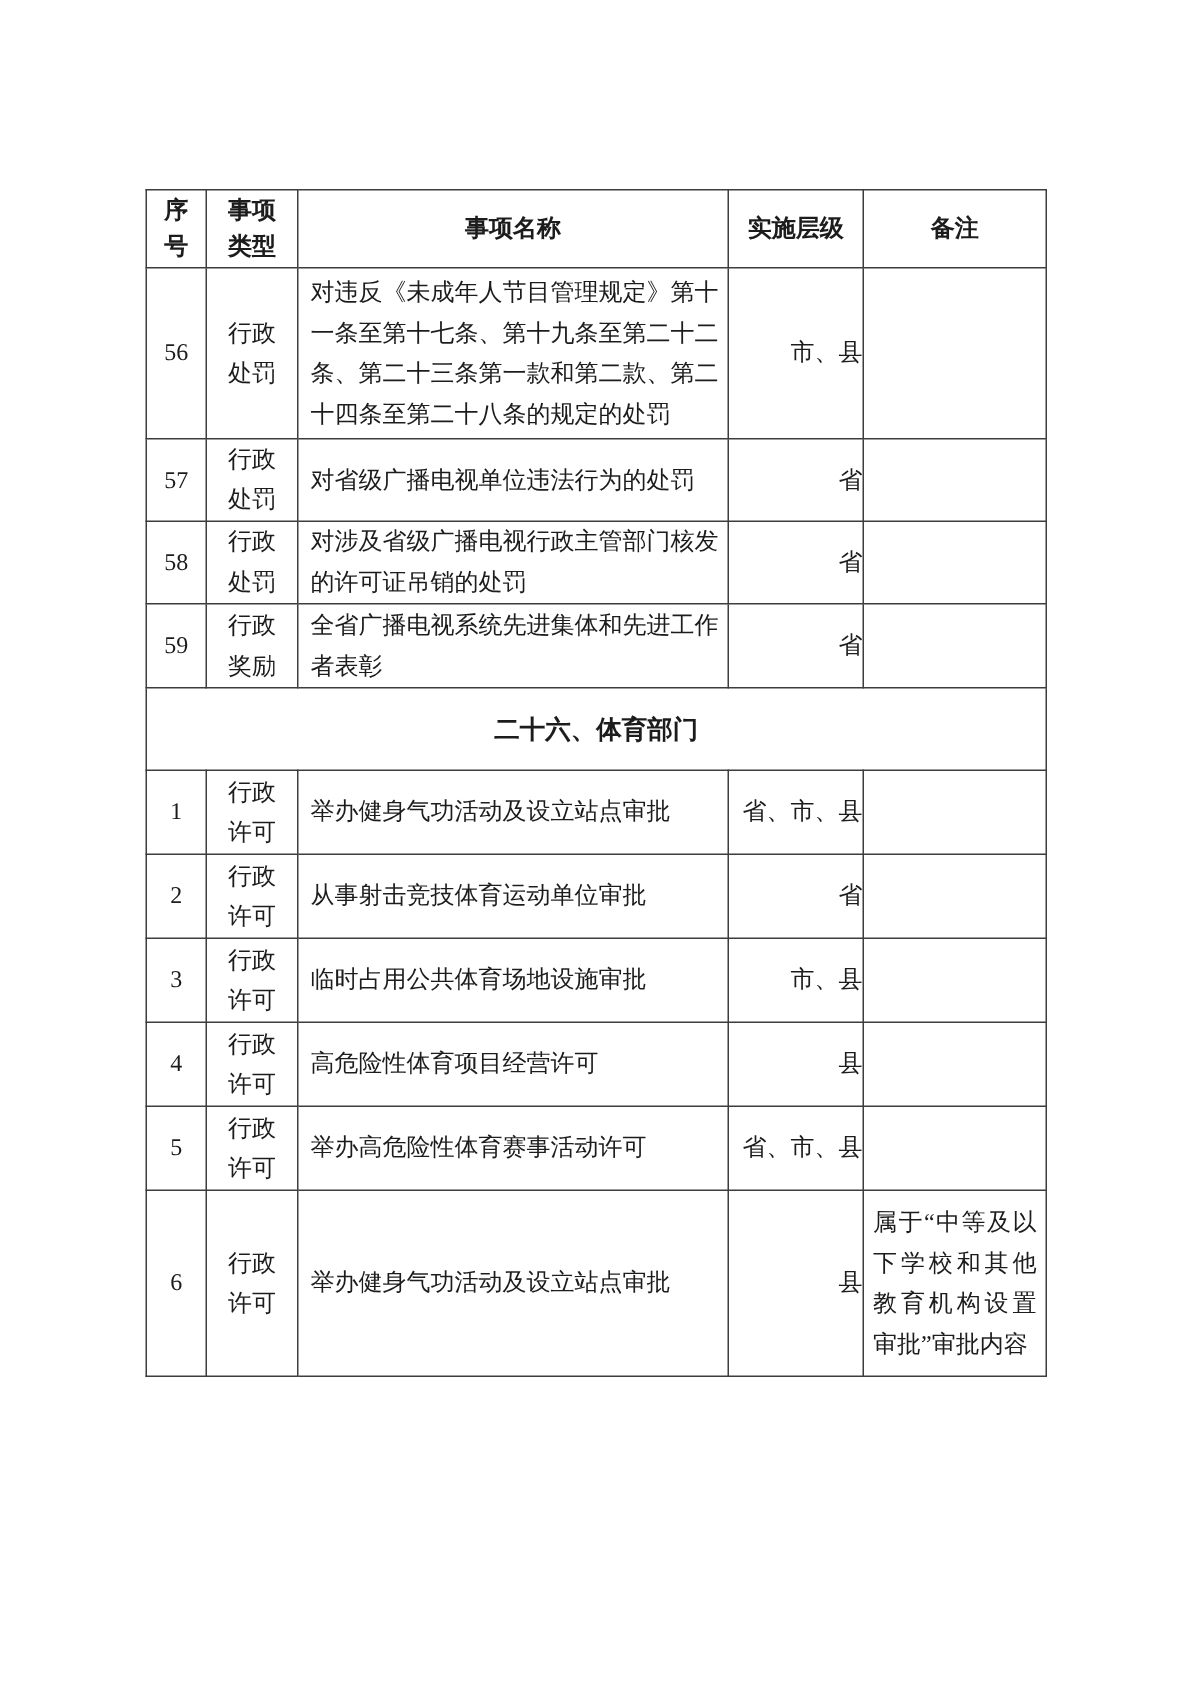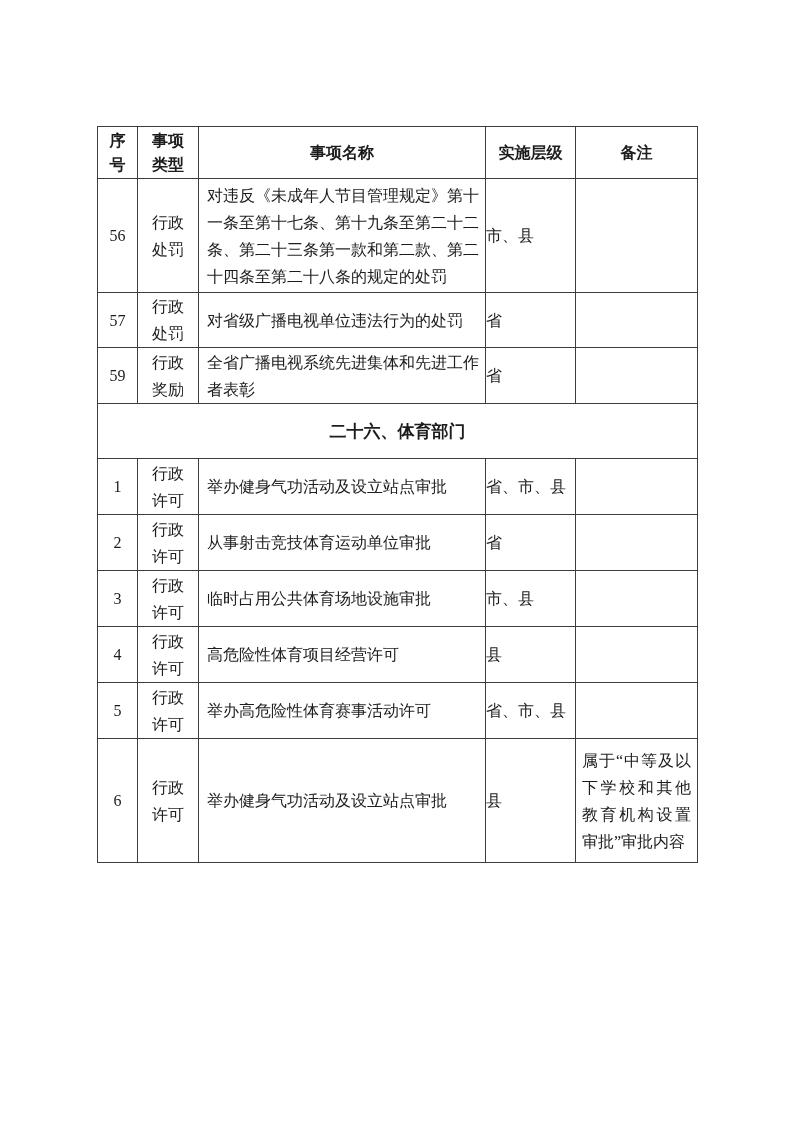--- a/index.html
+++ b/index.html
@@ -39,21 +39,21 @@
   th.c-type { padding: 0 14px; }
   .rh-head  { height: 52px; }
   .rh-big   { height: 114px; }
   .rh-std   { height: 55px; }
   .rh-std2  { height: 56px; }
   .rh-sec   { height: 55px; }
   .rh-last  { height: 124px; }
   td.c-no     { text-align: center; }
   td.c-type   { text-align: center; padding: 0 14px; }
   td.c-name   { text-align: justify; padding: 0 6px 0 8px; }
-  td.c-level  { text-align: left; }
+  td.c-level  { text-align: right; }
   td.c-remark { text-align: justify; padding: 0 6px 0 6px; margin-left: 24px; }
   td.c-section {
     text-align: center;
     font-weight: bold;
     font-size: 17px;
     font-family: "Liberation Sans", "DejaVu Sans", "Liberation Serif", serif;
   }
   .page-num {
     position: absolute;
     top: 997px;
@@ -95,20 +95,27 @@
     </tr>
 
     <tr class="rh-std">
       <td class="c-no">57</td>
       <td class="c-type">行政处罚</td>
       <td class="c-name">对省级广播电视单位违法行为的处罚</td>
       <td class="c-level">省</td>
       <td class="c-remark"></td>
     </tr>
 
+    <tr class="rh-std">
+      <td class="c-no">58</td>
+      <td class="c-type">行政处罚</td>
+      <td class="c-name">对涉及省级广播电视行政主管部门核发的许可证吊销的处罚</td>
+      <td class="c-level">省</td>
+      <td class="c-remark"></td>
+    </tr>
 
     <tr class="rh-std2">
       <td class="c-no">59</td>
       <td class="c-type">行政奖励</td>
       <td class="c-name">全省广播电视系统先进集体和先进工作者表彰</td>
       <td class="c-level">省</td>
       <td class="c-remark"></td>
     </tr>
 
 

